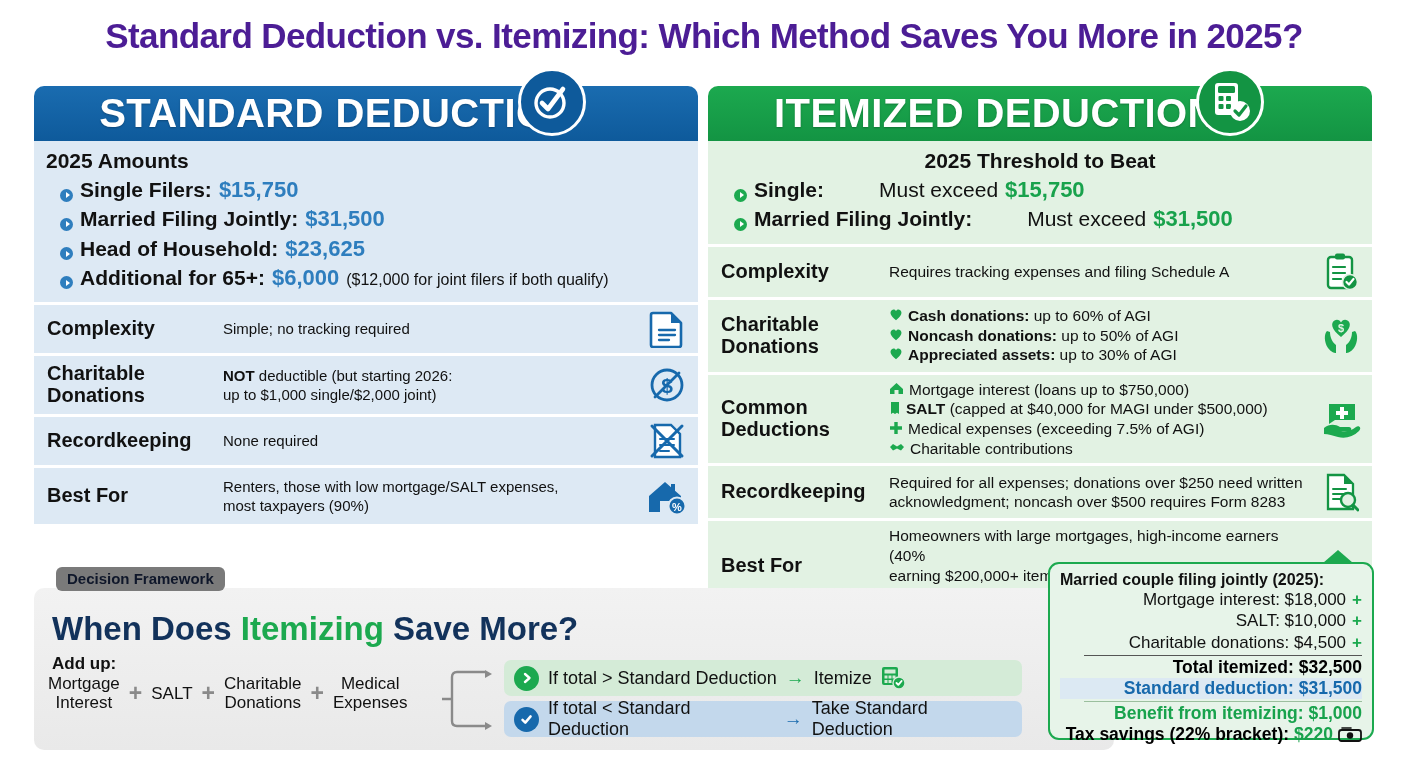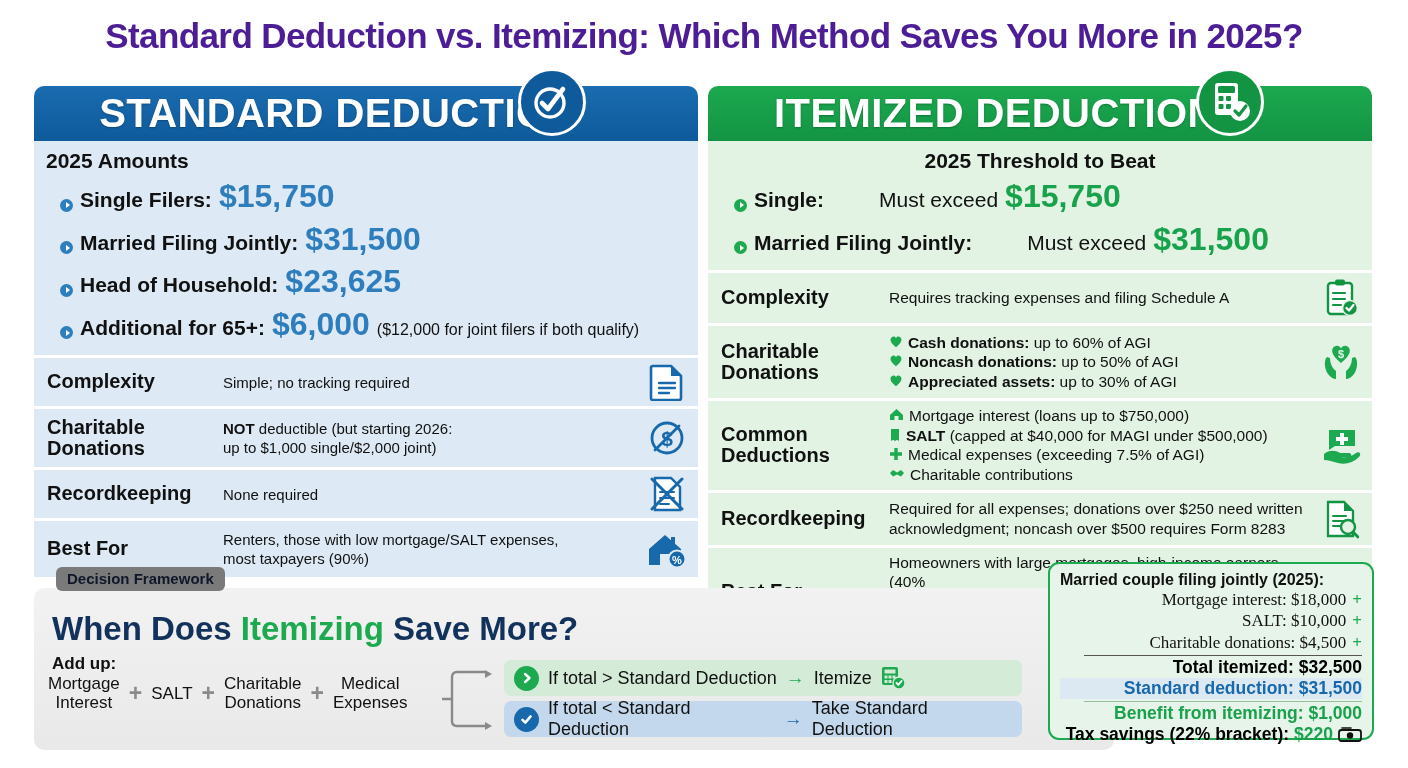--- a/index.html
+++ b/index.html
@@ -48,21 +48,21 @@
   .bullet { width:13px; height:13px; border-radius:50%; flex:none;
             position:relative; top:1px; display:flex; align-items:center;
             justify-content:center; }
   .bullet.blue  { background:#2E7EBE; }
   .bullet.green { background:#1CA94F; }
   .bullet::after { content:""; width:0;height:0; border-left:4px solid #fff;
                    border-top:3px solid transparent; border-bottom:3px solid transparent;
                    margin-left:2px; }
   .lbl  { font-weight:bold; color:#111; }
   .plain{ color:#111;margin-left:48px; }
-  .amt  { font-weight:bold; font-size:32px; }
+  .amt  { font-weight:bold; font-size:22px; }
   .amt.blue  { color:#2E7EBE; }
   .amt.green { color:#18A24C; }
   .note { font-size:16px; color:#111; }
 
   
   .rows { margin-top:3px; }
   .row { display:flex; align-items:center; min-height:48px; margin-bottom:3px;
          padding:5px 8px 5px 13px; position:relative; }
   .row.blue  { background:#DDE9F4; }
   .row.green { background:#E2F2E3; }
@@ -108,21 +108,21 @@
   .arrw.b { color:#1769AC; }
 
   
   .example {
     position:absolute; left:1048px; top:562px; width:326px; height:178px;
     background:#E7F4E9; border:2.5px solid #1CA94F; border-radius:11px;
     padding:7px 10px 6px 10px;
   }
   .ex-title { font-size:16px; font-weight:bold; color:#111; white-space:nowrap; }
   .ex-line { display:flex; justify-content:flex-end; align-items:baseline; gap:6px;
-             font-size:17px; color:#111; line-height:1.26;font-family:Liberation Serif, serif; }
+             font-size:17px; color:#111; line-height:1.26; }
   .ex-line .op { color:#1CA94F; font-weight:bold; }
   .ex-rule { border-top:1.5px solid #555; margin:2px 0 1px 24px; }
   .ex-rule2{ border-top:1.5px solid #9BBF9E; margin:2px 0 1px 24px; }
   .ex-bold { font-weight:bold; text-align:right; font-size:17.5px; }
   .ex-blue { color:#1769AC; font-weight:bold; text-align:right; font-size:17.5px;
              background:#DCE9F3; }
   .ex-green{ color:#18A24C; font-weight:bold; text-align:right; font-size:17.5px; }
   .ex-last { display:flex; justify-content:flex-end; align-items:center; gap:5px;
              font-size:17.5px; font-weight:bold; }
   .ex-last .gr { color:#18A24C; }

